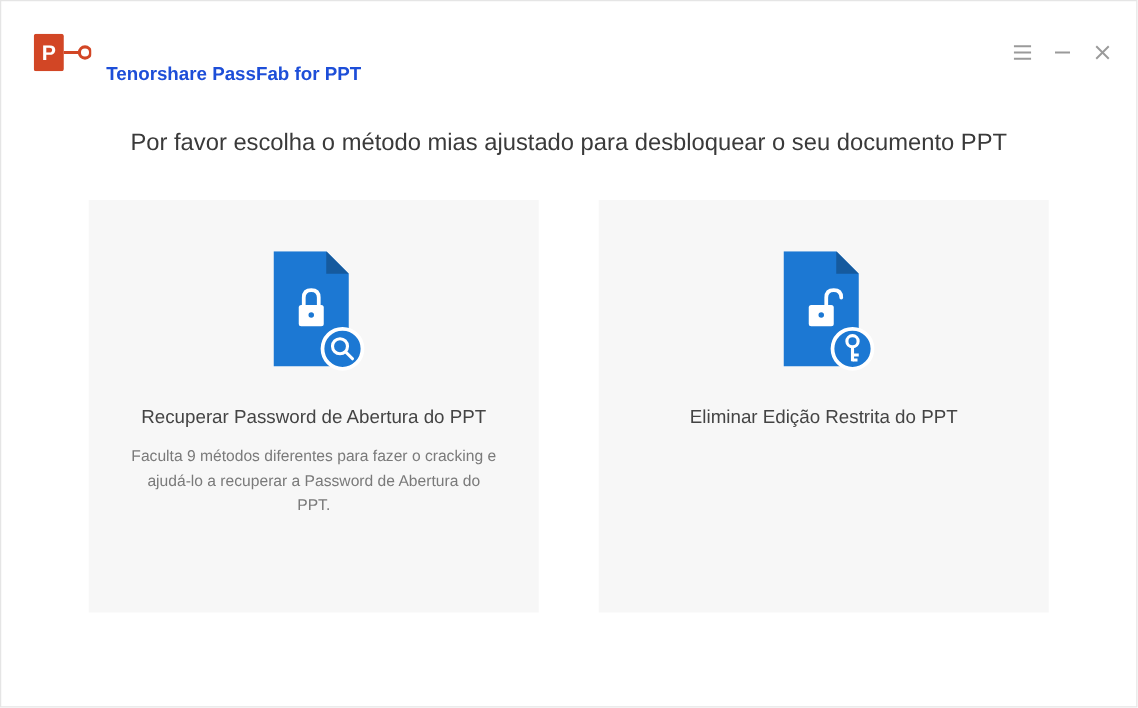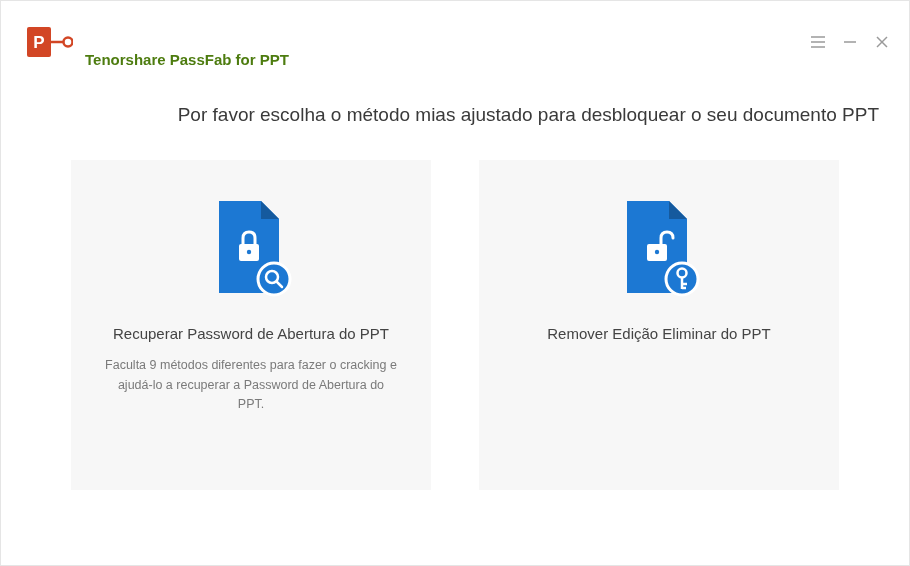--- a/index.html
+++ b/index.html
@@ -23,39 +23,39 @@
   align-items: center;
   gap: 12px;
 }
 .logo {
   display: flex;
   align-items: center;
 }
 .app-title {
   font-size: 15px;
   font-weight: 700;
-  color: #4d7c0f;
+  color: #1d4ed8;
   margin-top: 36px;
 }
 .window-controls {
   display: flex;
   align-items: center;
   gap: 14px;
   color: #8a8a8a;
 }
 .window-controls > div {
   width: 18px;
   height: 18px;
   display: flex;
   align-items: center;
   justify-content: center;
   cursor: pointer;
 }
 .heading {
-  text-align: right;
+  text-align: center;
   font-size: 19px;
   font-weight: 500;
   color: #3a3a3a;
   margin-top: 26px;
   margin-bottom: 34px;
   padding: 0 30px;
 }
 .options {
   display: flex;
   justify-content: flex-end;
@@ -161,16 +161,16 @@
         <rect x="32" y="43" width="20" height="17" rx="2" fill="#ffffff"></rect>
         <path d="M 46 43 L 46 37 C 46 33 48 31 52 31 C 56 31 58 33 58 37" fill="none" stroke="#ffffff" stroke-width="3" stroke-linecap="round"></path>
         <circle cx="42" cy="51" r="2.2" fill="#1c78d3"></circle>
         <circle cx="67" cy="78" r="16" fill="#1c78d3" stroke="#ffffff" stroke-width="3"></circle>
         <circle cx="67" cy="72" r="4.5" fill="none" stroke="#ffffff" stroke-width="2.5"></circle>
         <line x1="67" y1="76" x2="67" y2="88" stroke="#ffffff" stroke-width="2.5"></line>
         <line x1="67" y1="83" x2="72" y2="83" stroke="#ffffff" stroke-width="2.5"></line>
         <line x1="67" y1="87" x2="71" y2="87" stroke="#ffffff" stroke-width="2.5"></line>
       </svg>
     </div>
-    <div class="card-title">Remover Edição Eliminar do PPT</div>
+    <div class="card-title">Eliminar Edição Restrita do PPT</div>
   </div>
 
 </div>
 
 </body></html>

